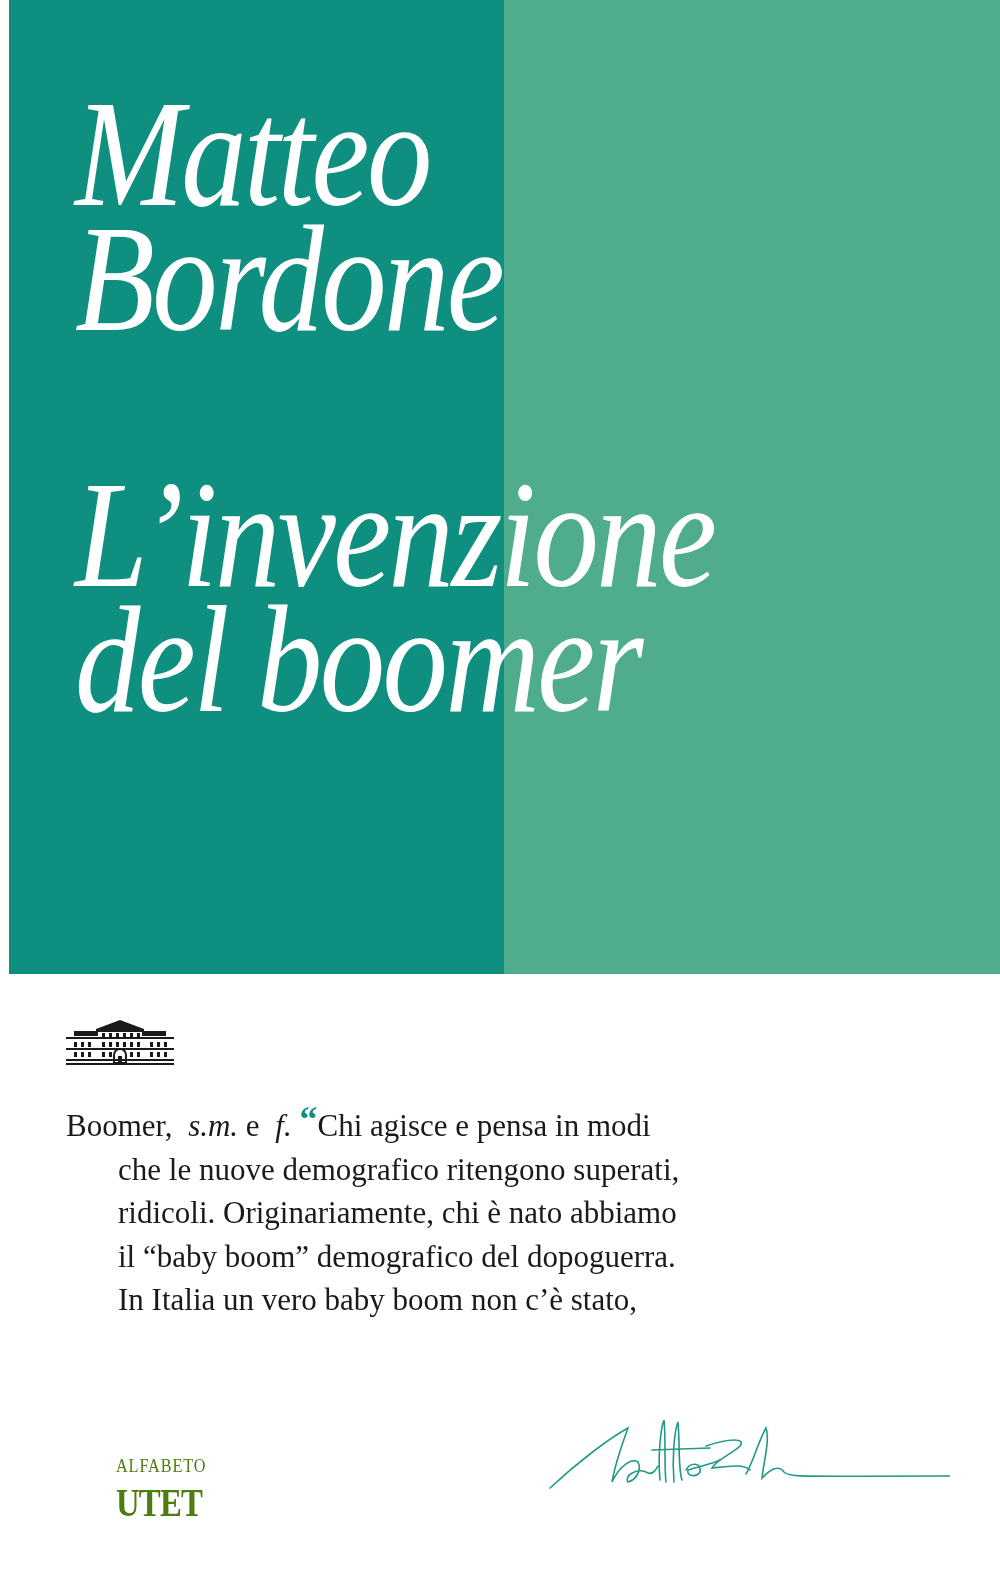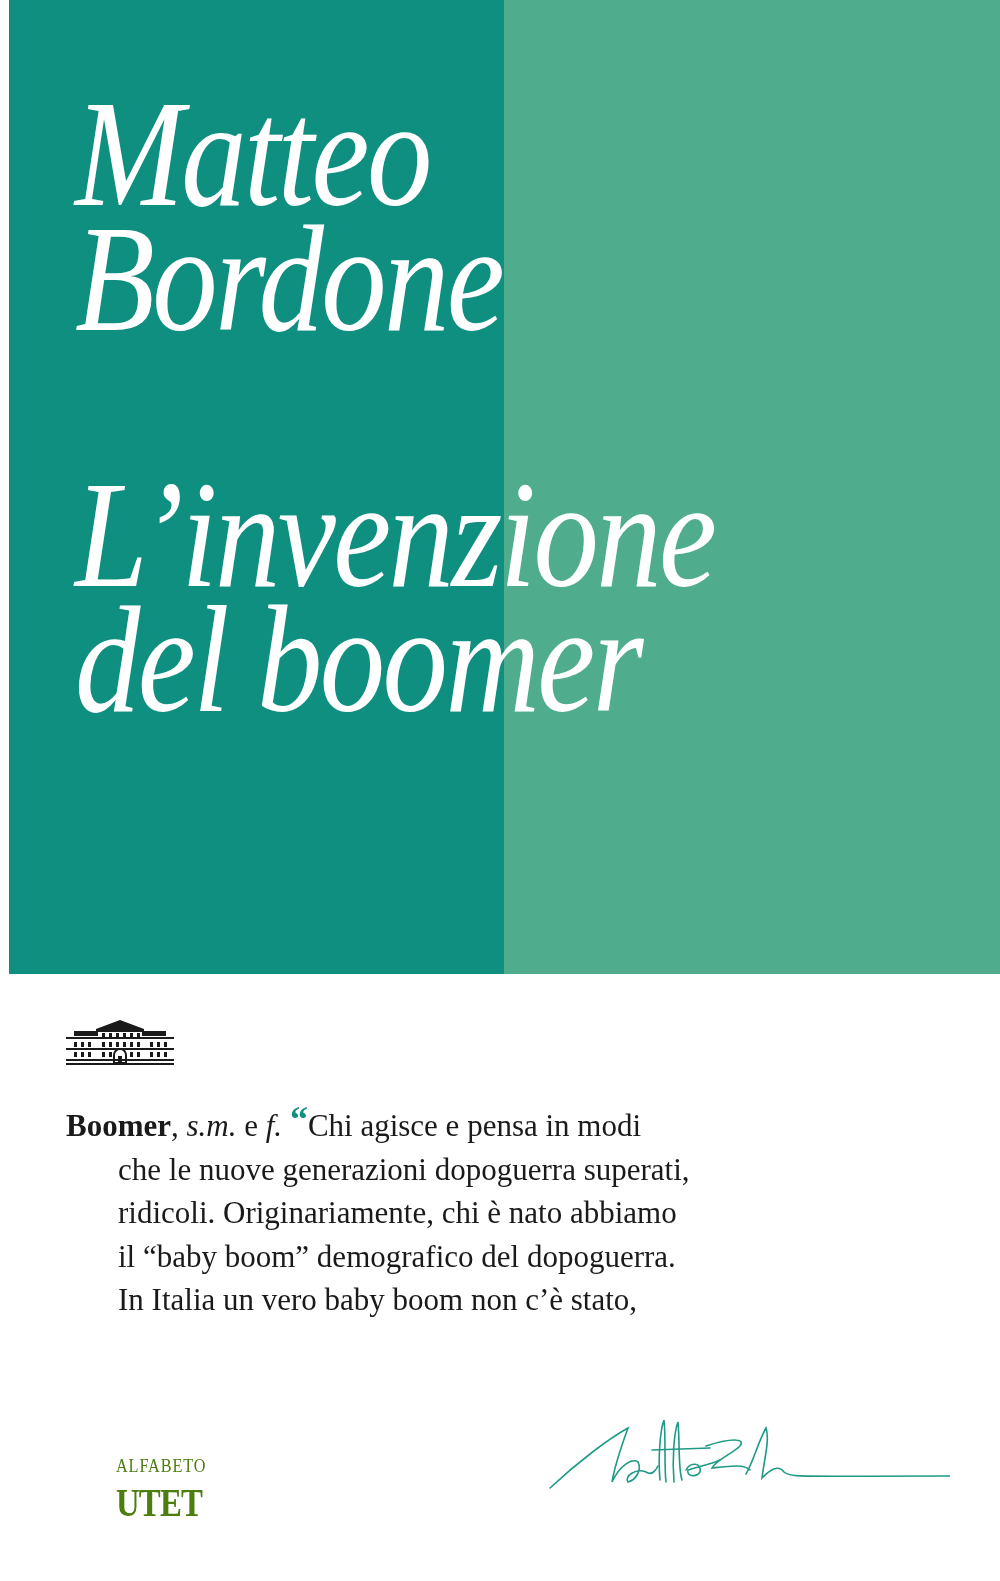--- a/index.html
+++ b/index.html
@@ -7,22 +7,22 @@
   .cover-top { position:absolute; left:9px; top:0; width:1000px; height:875px;font-style:italic; }
   .panel-dark { position:absolute; left:0; top:0; width:495px; height:974px; background:#0e8f80; }
   .panel-light { position:absolute; left:495px; top:0; width:505px; height:974px; background:#4fad8e; }
   .headline { position:absolute; left:66px; color:#ffffff; font-family:"Liberation Serif", serif; font-weight:normal; white-space:nowrap; letter-spacing:-3px; transform-origin:left top; }
   .author-line { font-size:152px; line-height:1; transform:scaleX(0.86); }
   .title-line { font-size:152px; line-height:1; transform:scaleX(0.86); }
   .logo-building { position:absolute; left:64px; top:1019px; width:112px; height:48px; }
   .definition { position:absolute; left:66px; top:1104px; width:900px; color:#1a1a1a; font-family:"Liberation Serif", serif; font-size:31px; line-height:43.5px; }
   .definition .line { white-space:nowrap; }
   .definition .indent { padding-left:52px; }
-  .term { font-weight:bold; }
-  .gram { font-style:italic; }
+  .term { font-weight:normal; }
+  .gram { font-style:italic;margin-left:8px; }
   .quote-mark { color:#0e8f80; font-size:36px; font-weight:bold; vertical-align:top; position:relative; top:-6px; }
   .quote-close { color:#0e8f80; font-size:36px; font-weight:bold; position:relative; top:14px; margin-left:6px; }
   .publisher { position:absolute; left:116px; top:1456px; color:#4d7c0f; }
   .publisher-series { font-family:"Liberation Serif", serif; font-size:18px; letter-spacing:1px; transform:scaleX(0.9); transform-origin:left; }
   .publisher-name { font-family:"Liberation Serif", serif; font-weight:bold; font-size:40px; line-height:40px; margin-top:6px; letter-spacing:-1px; transform:scaleX(0.82); transform-origin:left; }
   .signature { position:absolute; left:540px; top:1420px; width:410px; height:80px; }
 </style>
 </head>
 <body>
 
@@ -80,21 +80,21 @@
   <rect x="54" y="37" width="4" height="7" fill="#1a1a1a"></rect>
   <rect x="2" y="40" width="108" height="2" fill="#1a1a1a"></rect>
   <rect x="2" y="44" width="108" height="2" fill="#1a1a1a"></rect>
 </svg>
 
 <div class="definition">
   <div class="line">
     <span class="term">Boomer</span><span>, </span><span class="gram">s.m.</span><span> e </span><span class="gram">f.</span>
     <span class="quote-mark">“</span><span>Chi agisce e pensa in modi</span>
   </div>
-  <div class="line indent">che le nuove generazioni dopoguerra superati,</div>
+  <div class="line indent">che le nuove demografico ritengono superati,</div>
   <div class="line indent">ridicoli. Originariamente, chi è nato abbiamo</div>
   <div class="line indent">il “baby boom” demografico del dopoguerra.</div>
   <div class="line indent">In Italia un vero baby boom non c’è stato,</div>
 </div>
 
 <div class="publisher">
   <div class="publisher-series">ALFABETO</div>
   <div class="publisher-name">UTET</div>
 </div>
 

